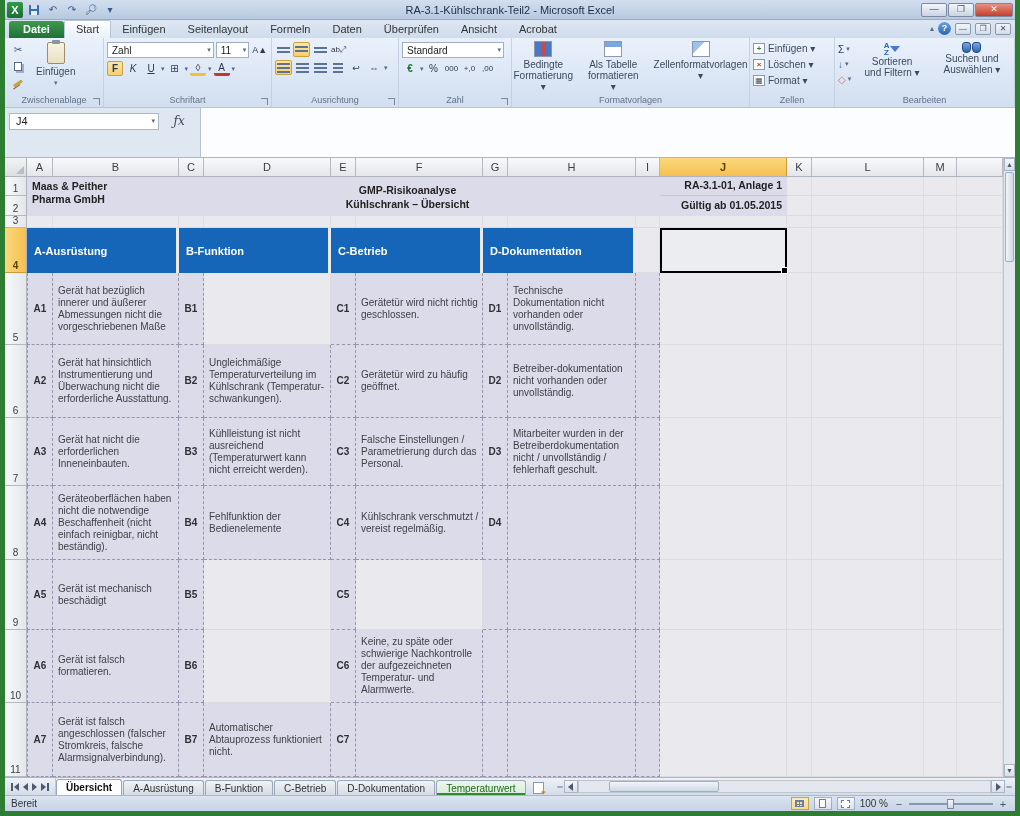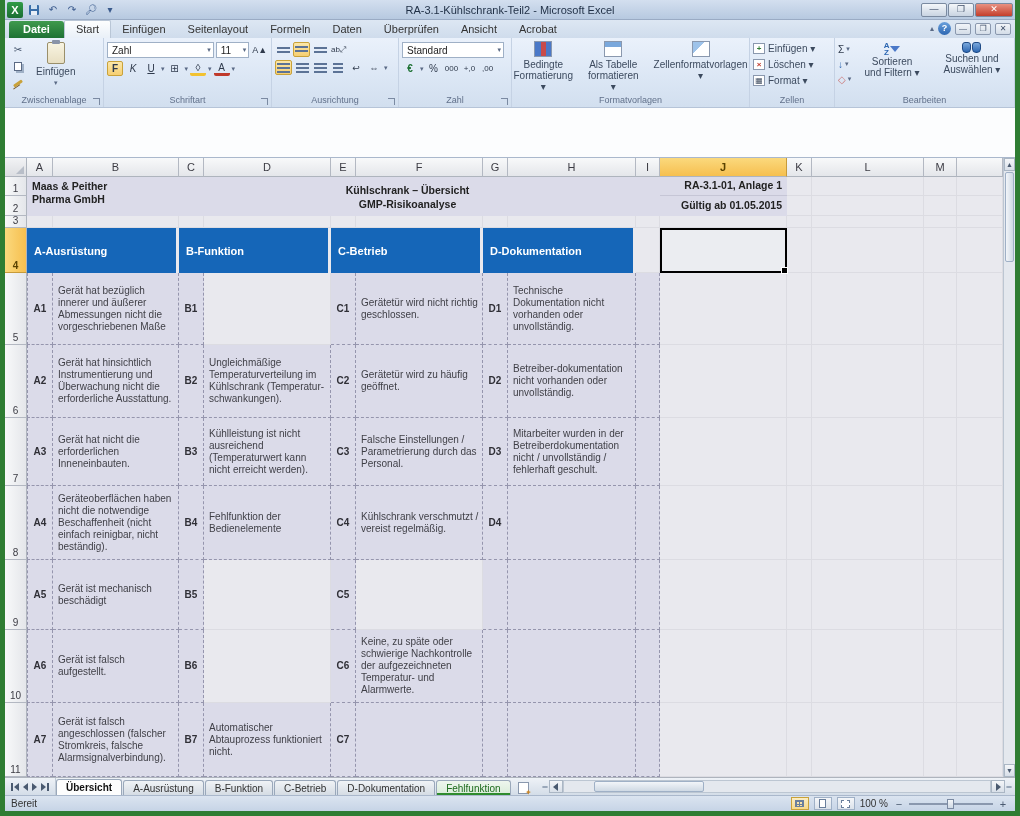--- a/index.html
+++ b/index.html
@@ -398,35 +398,42 @@
               <i></i>
             </span>
           <span class="twoline">Suchen und Auswählen ▾</span>
         </div>
       </div>
       <div class="rgroup-label"><span>Bearbeiten</span></div>
     </div>
   </div>
 
   <div class="formula-bar">
+    <div class="fb-left">
+      <span class="namebox">
+          <span>J4</span>
+          <span class="arr">▾</span>
+        </span>
+      <span class="fx">ƒx</span>
+    </div>
     <div class="fb-input"></div>
   </div>
 
   <div class="grid-wrap">
     <div class="sheet-grid" id="sheet-grid">
       <div class="corner"></div>
 
       <div class="band-top" style="grid-column:2/12;grid-row:2/4"></div>
       <div class="company" style="grid-column:2/4;grid-row:2/4">
         <div>Maas &amp; Peither</div>
         <div>Pharma GmbH</div>
       </div>
       <div class="sheet-title" style="grid-column:4/10;grid-row:2/4">
+        <div>GMP-Risikoanalyse</div>
         <div>Kühlschrank – Übersicht</div>
-        <div>GMP-Risikoanalyse</div>
       </div>
       <div class="docref" style="grid-column:11/12;grid-row:2/3">RA-3.1-01, Anlage 1</div>
       <div class="validfrom" style="grid-column:11/12;grid-row:3/4">Gültig ab 01.05.2015</div>
 
       <div class="blueband" style="grid-column:2/4;grid-row:5/6">A-Ausrüstung</div>
       <div class="blueband" style="grid-column:4/6;grid-row:5/6">B-Funktion</div>
       <div class="blueband" style="grid-column:6/8;grid-row:5/6">C-Betrieb</div>
       <div class="blueband" style="grid-column:8/10;grid-row:5/6">D-Dokumentation</div>
 
       <div class="selcell" style="grid-column:11/12;grid-row:5/6"></div>
@@ -645,21 +652,21 @@
         <div class="cell txtcell" style="grid-area: 9 / 9;"></div>
         <div class="cell" style="grid-area: 9 / 10;"></div>
         <div class="cell idcell first" style="grid-area: 10 / 2;">A5</div>
         <div class="cell txtcell" style="grid-area: 10 / 3;">Gerät ist mechanisch beschädigt</div>
         <div class="cell idcell" style="grid-area: 10 / 4;">B5</div>
         <div class="cell idcell" style="grid-area: 10 / 6;">C5</div>
         <div class="cell idcell" style="grid-area: 10 / 8;"></div>
         <div class="cell txtcell" style="grid-area: 10 / 9;"></div>
         <div class="cell" style="grid-area: 10 / 10;"></div>
         <div class="cell idcell first" style="grid-area: 11 / 2;">A6</div>
-        <div class="cell txtcell" style="grid-area: 11 / 3;">Gerät ist falsch aufgestellt.</div>
+        <div class="cell txtcell" style="grid-area: 11 / 3;">Gerät ist falsch formatieren.</div>
         <div class="cell idcell" style="grid-area: 11 / 4;">B6</div>
         <div class="cell idcell" style="grid-area: 11 / 6;">C6</div>
         <div class="cell txtcell" style="grid-area: 11 / 7;">Keine, zu späte oder schwierige Nachkontrolle der aufgezeichneten Temperatur- und Alarmwerte.</div>
         <div class="cell idcell" style="grid-area: 11 / 8;"></div>
         <div class="cell txtcell" style="grid-area: 11 / 9;"></div>
         <div class="cell" style="grid-area: 11 / 10;"></div>
         <div class="cell idcell first" style="grid-area: 12 / 2;">A7</div>
         <div class="cell txtcell" style="grid-area: 12 / 3;">Gerät ist falsch angeschlossen (falscher Stromkreis, falsche Alarmsignalverbindung).</div>
         <div class="cell idcell" style="grid-area: 12 / 4;">B7</div>
         <div class="cell txtcell" style="grid-area: 12 / 5;">Automatischer Abtauprozess funktioniert nicht.</div>
@@ -689,21 +696,21 @@
           <span class="tri r"></span>
           <span class="tbar"></span>
         </span>
     </div>
     <div id="sheet-tabs" style="display:flex">
         <div class="stab active">Übersicht</div>
         <div class="stab">A-Ausrüstung</div>
         <div class="stab">B-Funktion</div>
         <div class="stab">C-Betrieb</div>
         <div class="stab">D-Dokumentation</div>
-        <div class="stab accent">Fehlfunktion</div>
+        <div class="stab accent">Temperaturwert</div>
       </div>
     <span class="instab">
         <span class="ins-ic"></span>
       </span>
     <div class="hscroll">
       <span class="splitter"></span>
       <span class="hs-btn">
           <span class="tri l"></span>
         </span>
       <span class="hs-track">

